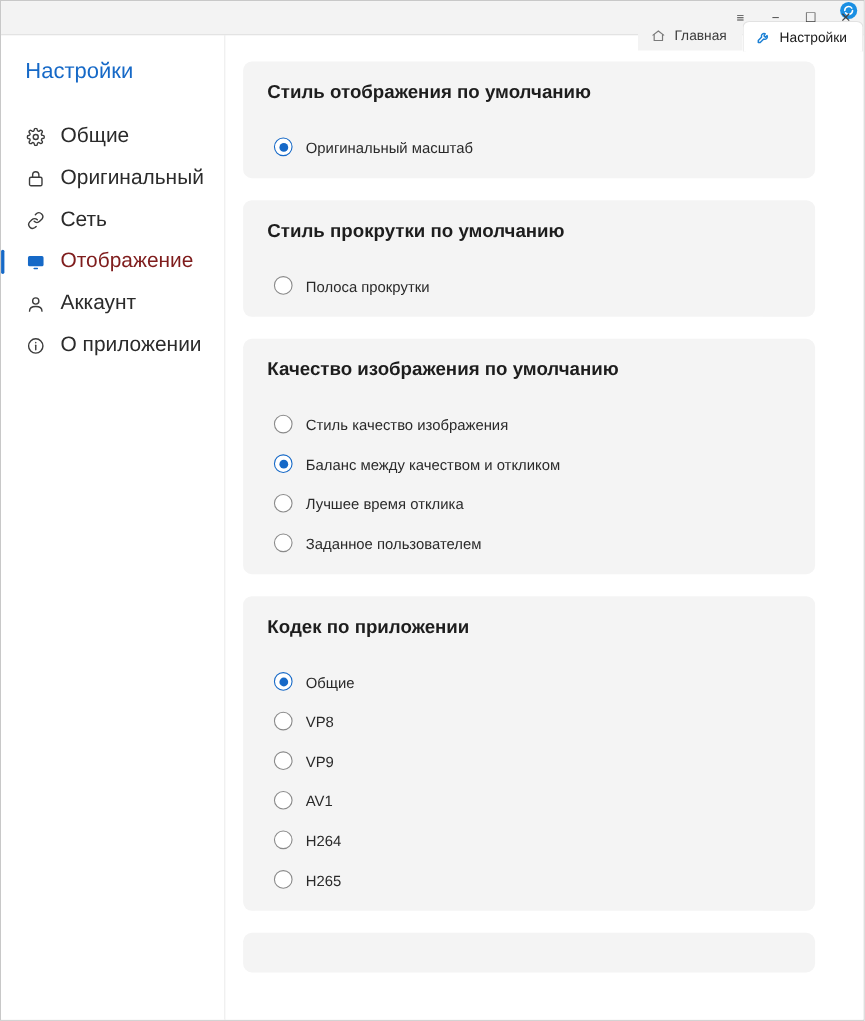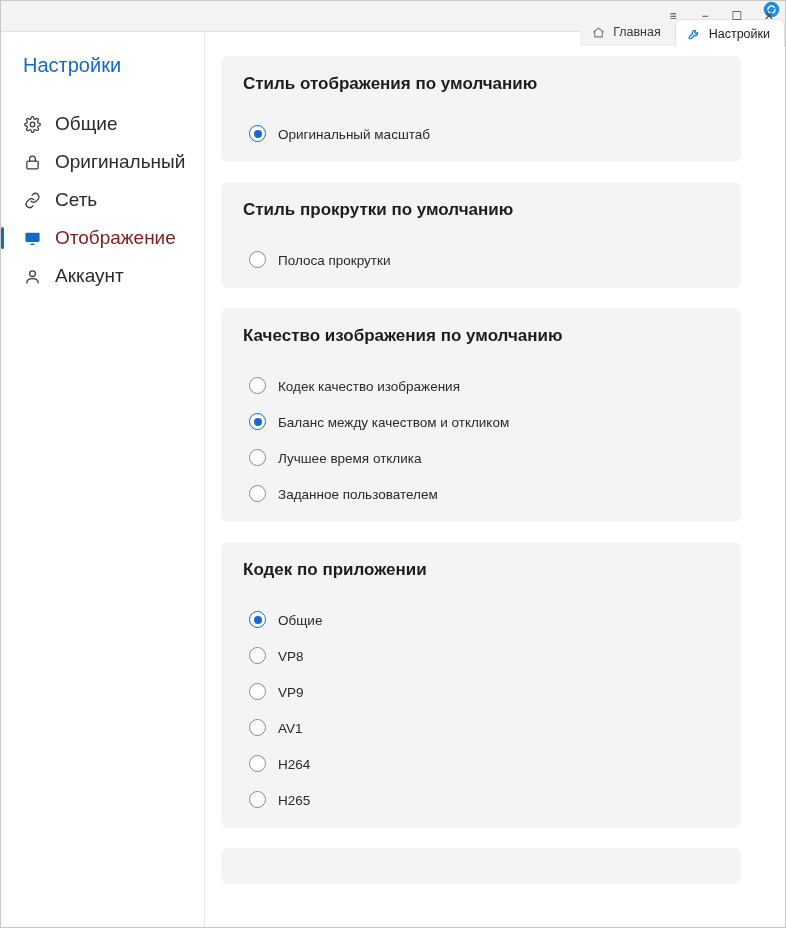--- a/index.html
+++ b/index.html
@@ -299,20 +299,30 @@
       <div class="nav-item">
         <span class="nav-icon">
           <svg width="17" height="17" viewBox="0 0 24 24" fill="none" stroke="currentColor" stroke-width="1.8" stroke-linecap="round" stroke-linejoin="round">
             <circle cx="12" cy="8" r="4"></circle>
             <path d="M4 21c0-4 3.6-6 8-6s8 2 8 6"></path>
           </svg>
         </span>
         <span>Аккаунт</span>
       </div>
 
+      <div class="nav-item">
+        <span class="nav-icon">
+          <svg width="17" height="17" viewBox="0 0 24 24" fill="none" stroke="currentColor" stroke-width="1.8" stroke-linecap="round">
+            <circle cx="12" cy="12" r="9.2"></circle>
+            <path d="M12 11v6"></path>
+              <path d="M12 7.6v.4"></path>
+          </svg>
+        </span>
+        <span>О приложении</span>
+      </div>
     </div>
 
     <div class="content">
 
       <div class="card">
         <h2 class="card-title">Стиль отображения по умолчанию</h2>
         <div class="radio-row">
           <span class="radio checked"></span>
           <span>Оригинальный масштаб</span>
         </div>
@@ -323,21 +333,21 @@
         <div class="radio-row">
           <span class="radio"></span>
           <span>Полоса прокрутки</span>
         </div>
       </div>
 
       <div class="card">
         <h2 class="card-title">Качество изображения по умолчанию</h2>
         <div class="radio-row">
           <span class="radio"></span>
-          <span>Кодек качество изображения</span>
+          <span>Стиль качество изображения</span>
         </div>
         <div class="radio-row">
           <span class="radio checked"></span>
           <span>Баланс между качеством и откликом</span>
         </div>
         <div class="radio-row">
           <span class="radio"></span>
           <span>Лучшее время отклика</span>
         </div>
         <div class="radio-row">

